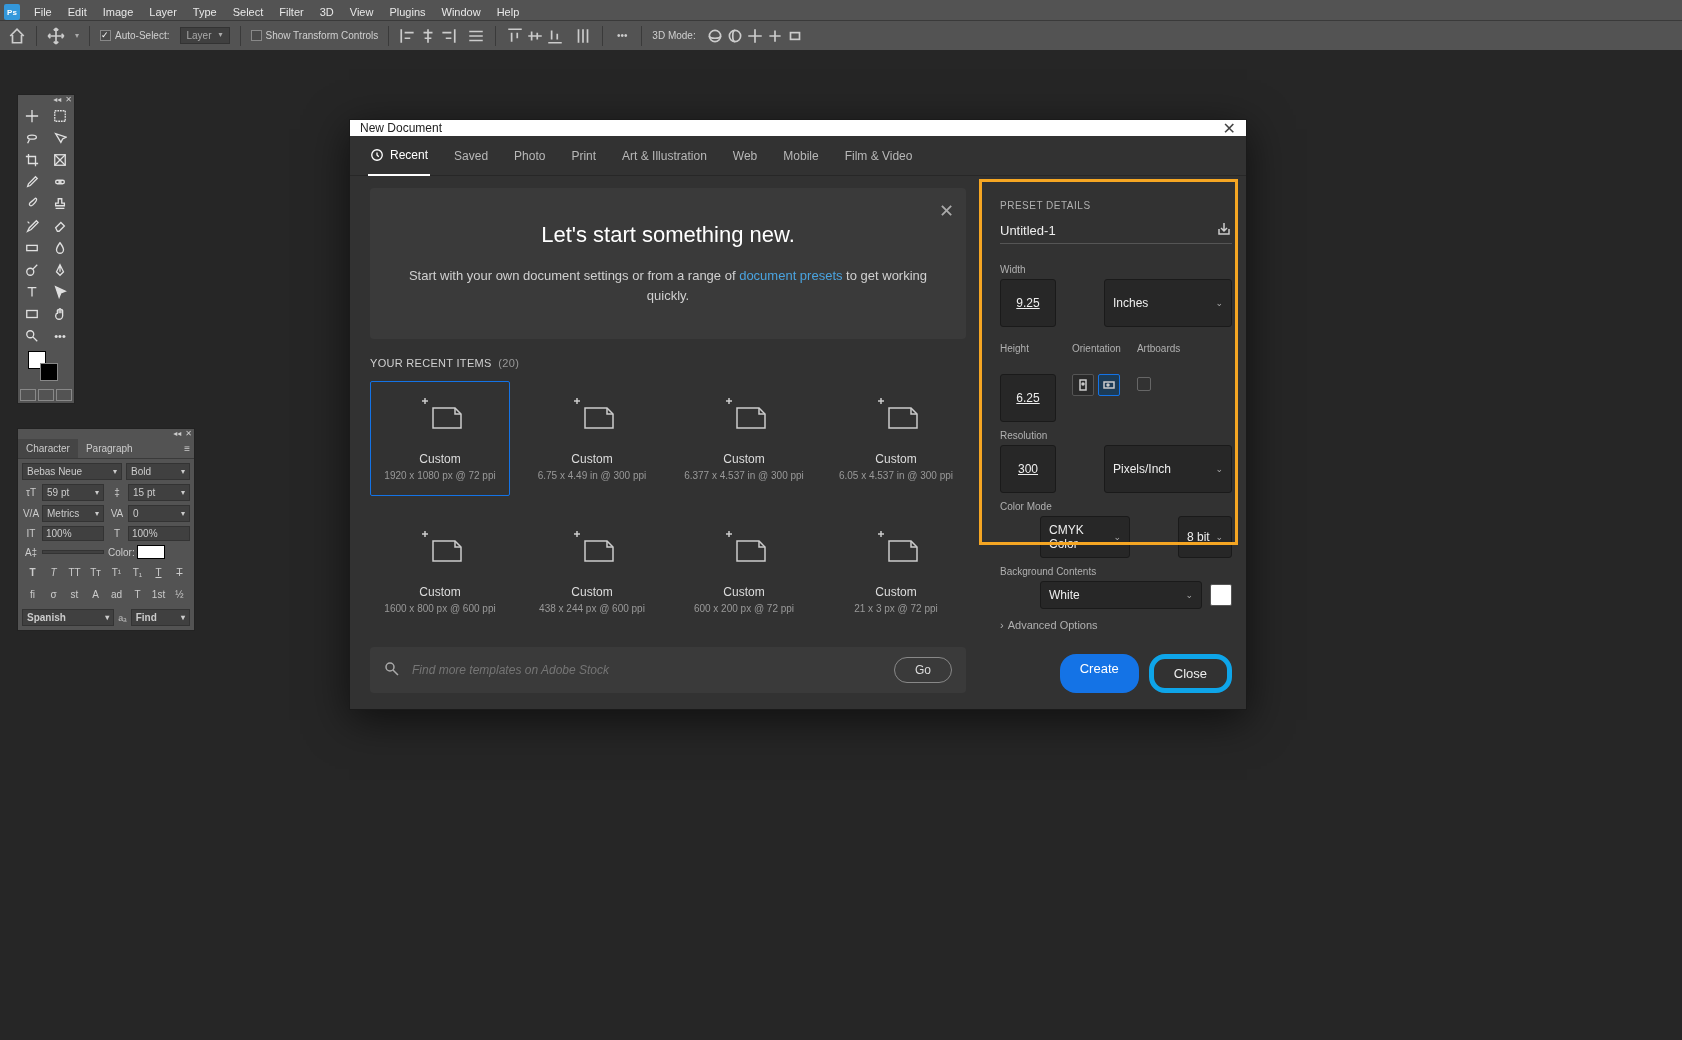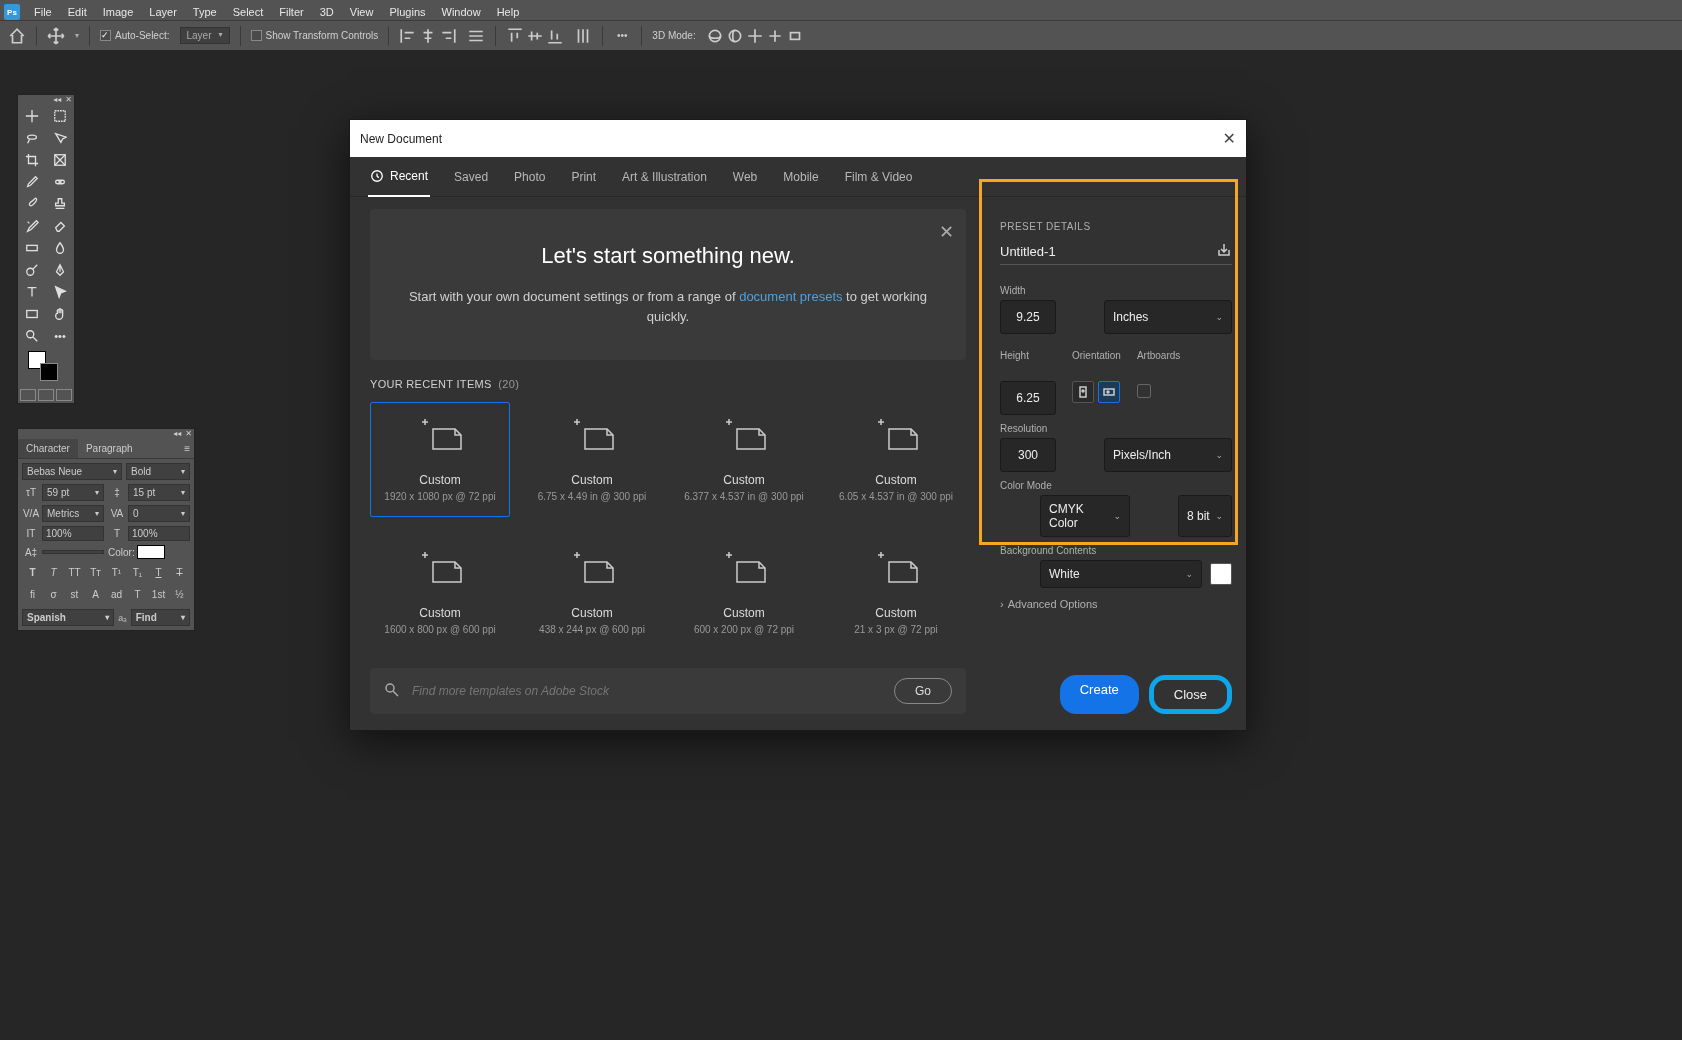--- a/index.html
+++ b/index.html
@@ -48,21 +48,21 @@
 .char-panel .half { display: flex; align-items: center; gap: 2px; flex: 1; }
 .char-panel .lbl { width: 18px; color: #ccc; text-align: center; }
 .char-panel .inp { background: #404040; border: 1px solid #333; flex: 1; padding: 1px 3px; color: #ccc; font-size: 10px; }
 .char-panel .btn-row { display: flex; gap: 0; flex-wrap: wrap; }
 .char-panel .tbtn { width: 21px; height: 18px; display: flex; align-items: center; justify-content: center; color: #ccc; font-size: 10px; border: 1px solid transparent; }
 .char-panel .col-sw { width: 28px; height: 14px; background: #fff; border: 1px solid #000; }
 .char-panel .lang-row { display: flex; gap: 4px; padding-top: 2px; font-weight: bold; }
 
 
 .dialog { position: absolute; left: 349px; top: 119px; width: 898px; background: #323232; border: 1px solid #1a1a1a; box-shadow: 0 10px 40px rgba(0,0,0,0.6); }
-.dialog .titlebar { height: 37px; background: #fff; display: flex; align-items: center; padding: 0 10px; color: #222; font-size: 12px; justify-content: space-between; }
+.dialog .titlebar { height: 16px; background: #fff; display: flex; align-items: center; padding: 0 10px; color: #222; font-size: 12px; justify-content: space-between; }
 .dialog .titlebar .close-x { font-size: 16px; color: #444; cursor: pointer; }
 .dialog .tabbar { display: flex; padding: 0 18px; border-bottom: 1px solid #272727; background: #323232; height: 40px; align-items: center; gap: 22px; }
 .dialog .dtab { color: #b8b8b8; font-size: 12px; padding: 12px 2px; cursor: pointer; display: flex; align-items: center; gap: 6px; }
 .dialog .dtab.active { color: #fff; border-bottom: 2px solid #fff; }
 .dialog .main { display: flex; }
 .dialog .left { flex: 1; padding: 12px 20px 16px 20px; }
 .dialog .hero { background: #3a3a3a; border-radius: 4px; padding: 34px 24px; text-align: center; position: relative; margin-bottom: 18px; }
 .dialog .hero .close-hero { position: absolute; right: 12px; top: 12px; color: #aaa; font-size: 18px; cursor: pointer; }
 .dialog .hero h2 { color: #fff; font-size: 22px; font-weight: 400; margin-bottom: 18px; }
 .dialog .hero p { color: #d0d0d0; font-size: 13px; line-height: 1.5; }
@@ -82,21 +82,21 @@
 .dialog .search-row .go-btn { border: 1px solid #888; border-radius: 14px; padding: 5px 20px; color: #ddd; font-size: 12px; cursor: pointer; }
 
 .dialog .right { width: 260px; background: #323232; padding: 10px 14px 16px 14px; display: flex; flex-direction: column; position: relative; }
 .highlight-box { position: absolute; left: 979px; top: 179px; width: 259px; height: 366px; border: 3px solid #f5a623; pointer-events: none; z-index: 50; }
 .dialog .right .sec-label { font-size: 10px; color: #b0b0b0; letter-spacing: 0.5px; margin-bottom: 10px; margin-top: 14px; }
 .dialog .right .name-row { display: flex; align-items: center; border-bottom: 1px solid #555; padding-bottom: 4px; margin-bottom: 12px; gap: 6px; }
 .dialog .right .name-row input { background: transparent; border: none; color: #eee; font-size: 13px; flex: 1; outline: none; }
 .dialog .right .save-ic { color: #ccc; }
 .dialog .right .field-label { font-size: 10px; color: #b0b0b0; margin-bottom: 4px; margin-top: 8px; }
 .dialog .right .row { display: flex; gap: 8px; }
-.dialog .right .txt { background: #272727; border: 1px solid #1a1a1a; padding: 9px 8px; color: #eee; font-size: 12px; width: 56px; text-align: center; border-radius: 3px; }
+.dialog .right .txt { background: #272727; border: 1px solid #1a1a1a; padding: 16px 8px; color: #eee; font-size: 12px; width: 56px; text-align: center; border-radius: 3px; text-decoration: underline; }
 .dialog .right .sel { background: #272727; border: 1px solid #1a1a1a; padding: 6px 8px; color: #eee; font-size: 12px; flex: 1; display: flex; justify-content: space-between; align-items: center; border-radius: 3px; cursor: pointer; margin-left: 40px; }
 .dialog .right .sel .chev { font-size: 9px; color: #aaa; }
 .dialog .right .orient-row { display: flex; gap: 16px; }
 .dialog .right .orient-col { display: flex; flex-direction: column; gap: 16px; }
 .dialog .right .orient-btns { display: flex; gap: 4px; }
 .dialog .right .ob { width: 22px; height: 22px; border: 1px solid #555; background: #2a2a2a; display: flex; align-items: center; justify-content: center; cursor: pointer; border-radius: 2px; }
 .dialog .right .ob.active { border-color: #1473e6; background: #1c3b56; }
 .dialog .right .ob svg { width: 12px; height: 12px; }
 .dialog .right .chk-sq { width: 14px; height: 14px; border: 1px solid #666; border-radius: 2px; margin-top: 3px; }
 .dialog .right .bg-row { display: flex; gap: 8px; align-items: center; }

